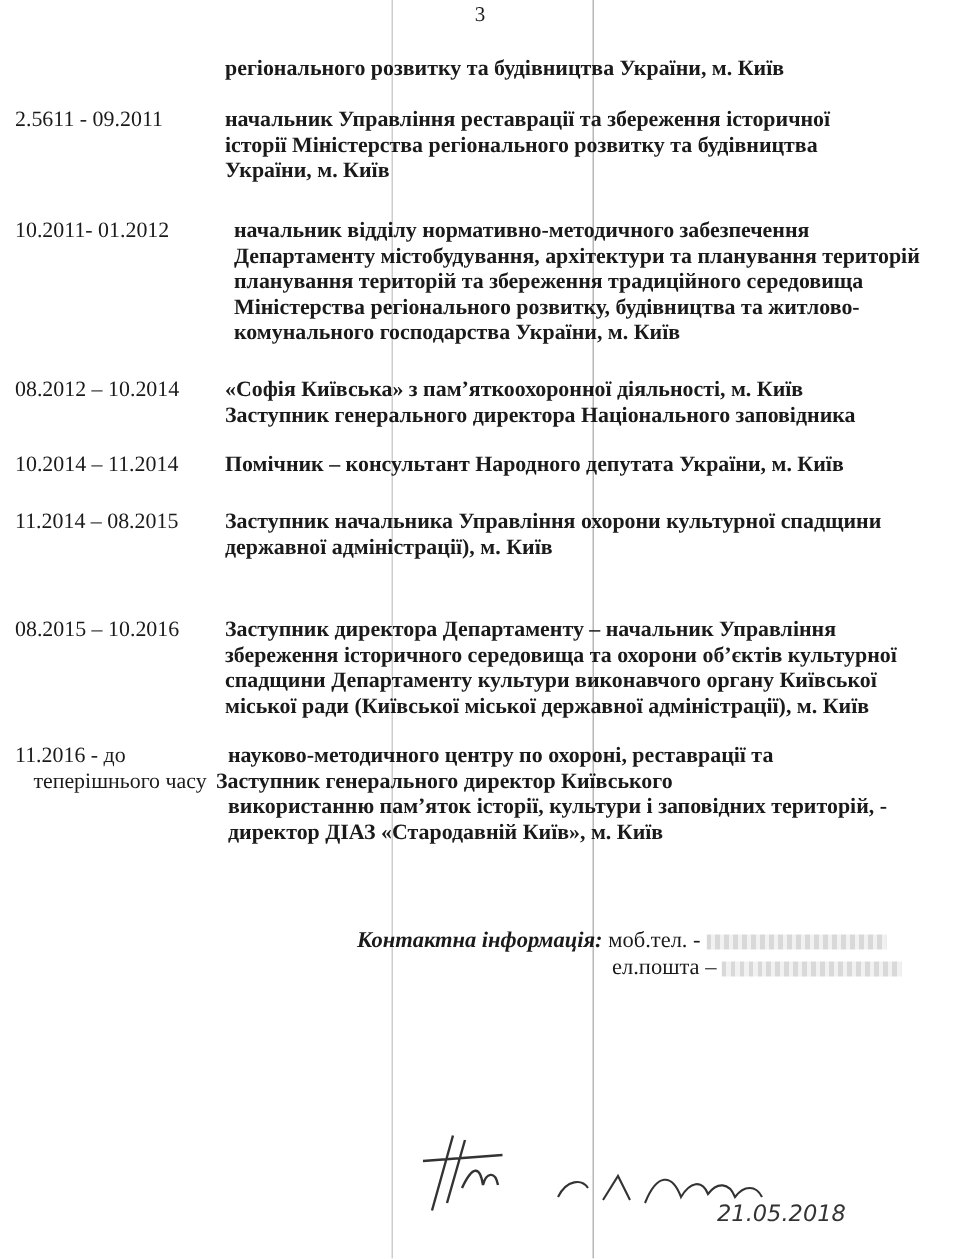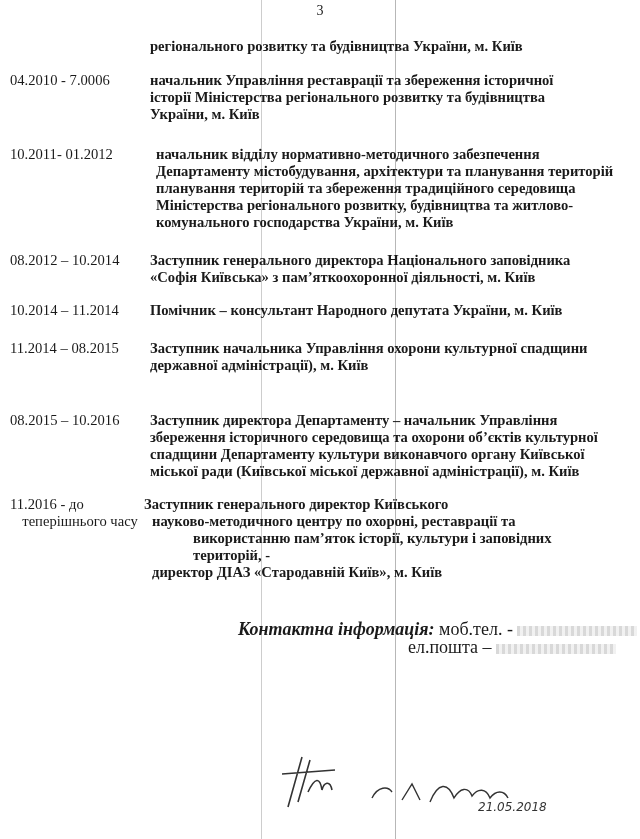--- a/index.html
+++ b/index.html
@@ -10,61 +10,61 @@
     color: #1a1a1a;
     position: relative;
   }
   .fold { position: absolute; top: 0; bottom: 0; width: 1px; background: #b8b8b8; opacity: .7; }
   .fold.a { left: 261px; }
   .fold.b { left: 395px; background: #999; }
   .page-no { position: absolute; top: 3px; left: 0; width: 640px; text-align: center; font-size: 14px; }
   .entry { position: absolute; left: 10px; right: 20px; font-size: 14.6px; line-height: 17px; }
   .date { position: absolute; left: 0; top: 0; width: 140px; }
   .desc { position: absolute; left: 140px; top: 0; width: 470px; font-weight: bold; }
-  .contact { position: absolute; font-size: 18px; }
+  .contact { position: absolute; font-size: 15px; }
   .contact .lbl { font-weight: bold; font-style: italic; }
   .redacted { display: inline-block; height: 10px; background: repeating-linear-gradient(90deg,#cfcfcf 0 3px,#eee 3px 6px); vertical-align: middle; opacity:.8; }
   .sig { position: absolute; font-family: "DejaVu Sans", sans-serif; font-style: italic; color: #333; }
 </style>
 </head>
 <body>
 
 <div class="fold a"></div>
 <div class="fold b"></div>
 
 <div class="page-no">3</div>
 
 <div class="entry" style="top:38px">
   <div class="desc">регіонального розвитку та будівництва України, м. Київ</div>
 </div>
 
 <div id="entries">
     <div class="entry" style="top: 72px;">
-      <div class="date">04.2010 - 7.0006</div>
+      <div class="date">2.5611 - 09.2011</div>
       <div class="desc">
         <div>начальник Управління реставрації та збереження історичної</div>
         <div>історії Міністерства регіонального розвитку та будівництва</div>
         <div>України, м. Київ</div>
       </div>
     </div>
     <div class="entry" style="top: 146px;">
       <div class="date">10.2011- 01.2012</div>
       <div class="desc" style="left: 146px;">
         <div>начальник відділу нормативно-методичного забезпечення</div>
         <div>Департаменту містобудування, архітектури та планування територій</div>
         <div>планування територій та збереження традиційного середовища</div>
         <div>Міністерства регіонального розвитку, будівництва та житлово-</div>
         <div>комунального господарства України, м. Київ</div>
       </div>
     </div>
     <div class="entry" style="top: 252px;">
       <div class="date">08.2012 – 10.2014</div>
       <div class="desc">
+        <div>«Софія Київська» з пам’яткоохоронної діяльності, м. Київ</div>
         <div>Заступник генерального директора Національного заповідника</div>
-        <div>«Софія Київська» з пам’яткоохоронної діяльності, м. Київ</div>
       </div>
     </div>
     <div class="entry" style="top: 302px;">
       <div class="date">10.2014 – 11.2014</div>
       <div class="desc">
         <div>Помічник – консультант Народного депутата України, м. Київ</div>
       </div>
     </div>
     <div class="entry" style="top: 340px;">
       <div class="date">11.2014 – 08.2015</div>
@@ -79,23 +79,23 @@
         <div>Заступник директора Департаменту – начальник Управління</div>
         <div>збереження історичного середовища та охорони об’єктів культурної</div>
         <div>спадщини Департаменту культури виконавчого органу Київської</div>
         <div>міської ради (Київської міської державної адміністрації), м. Київ</div>
       </div>
     </div>
     <div class="entry" style="top: 496px;">
       <div class="date">11.2016 - до</div>
       <div class="date" style="top: 17px; text-align: center;">теперішнього часу</div>
       <div class="desc" style="left: 134px;">
+        <div style="padding-left: 8px;">науково-методичного центру  по охороні, реставрації та</div>
         <div>Заступник генерального директор Київського</div>
-        <div style="padding-left: 8px;">науково-методичного центру  по охороні, реставрації та</div>
-        <div style="padding-left: 8px; margin-left: 41px;">використанню пам’яток історії, культури і заповідних територій,  -</div>
+        <div style="padding-left: 8px;">використанню пам’яток історії, культури і заповідних територій,  -</div>
         <div style="padding-left: 8px;">директор ДІАЗ «Стародавній Київ», м. Київ</div>
       </div>
     </div>
   </div>
 
 <div class="contact" style="top:619px; left:238px;">
   <span class="lbl">Контактна інформація:</span>
   <span>моб.тел. -</span>
   <span class="redacted" style="width:120px"></span>
 </div>
@@ -107,13 +107,13 @@
 <div class="sig" style="top:752px; left:280px; font-size:28px;">
   <svg width="60" height="60" viewBox="0 0 60 60">
       <path d="M8 55 L22 5 M18 50 L30 8 M2 22 L55 18 M28 40 C35 25 40 25 42 38 C44 30 50 28 52 38" stroke="#333" stroke-width="1.6" fill="none"></path>
     </svg>
 </div>
 <div class="sig" style="top:778px; left:368px; font-size:18px;">
   <svg width="160" height="30" viewBox="0 0 160 30">
       <path d="M4 20 C10 8 20 8 24 14 M34 22 L44 6 L52 22 M62 24 C70 4 80 4 86 20 C92 10 100 8 104 18 C110 10 118 10 122 20 C128 12 136 12 140 20" stroke="#333" stroke-width="1.4" fill="none"></path>
     </svg>
 </div>
-<div class="sig" style="top:800px; left:478px; font-size:12px;">21.05.2018</div>
+<div class="sig" style="top:800px; left:478px; font-size:15px;">21.05.2018</div>
 
 </body></html>

